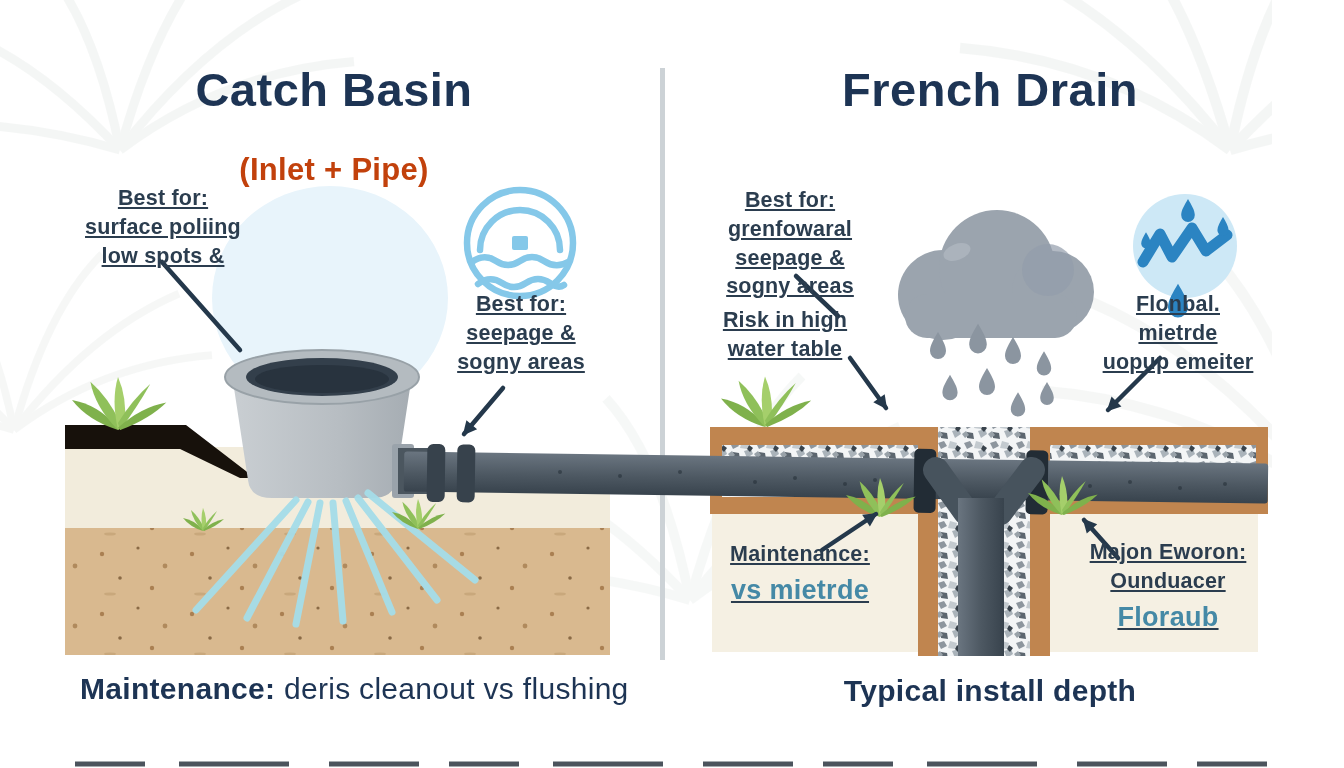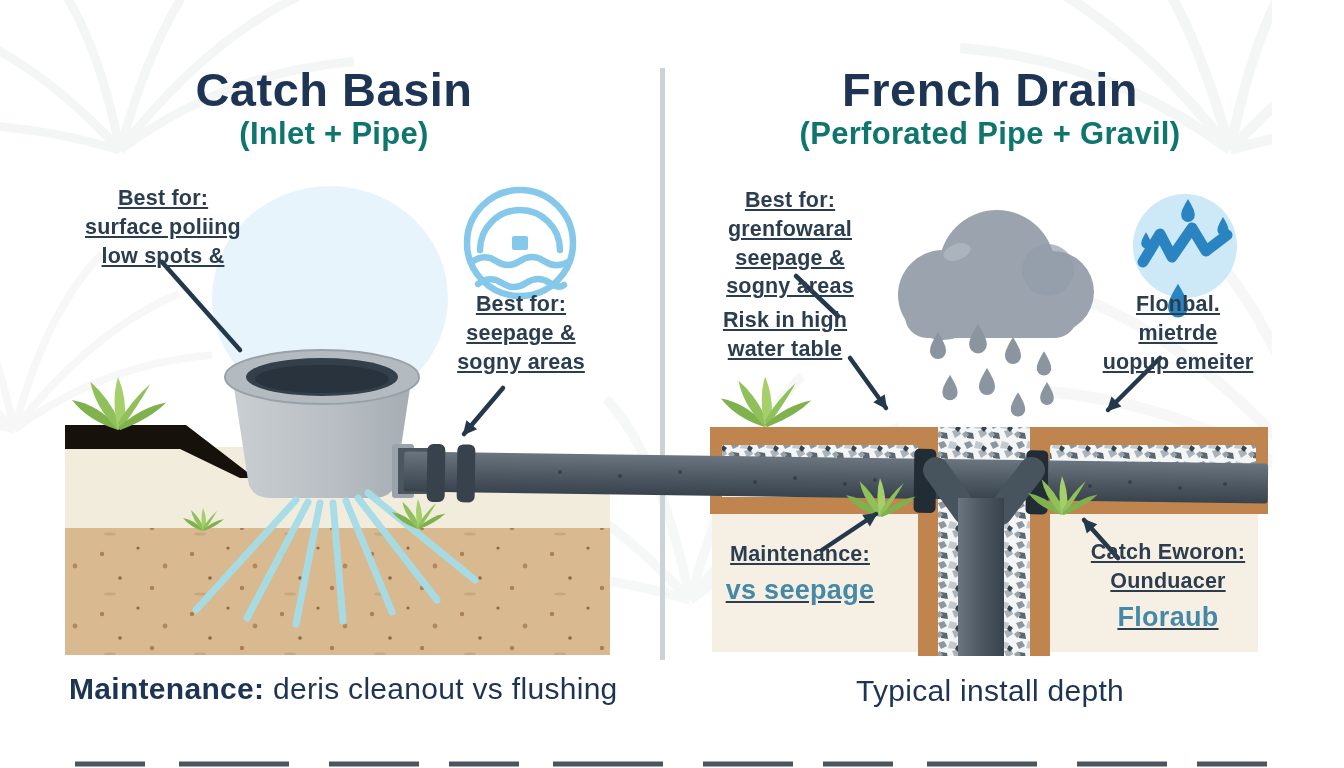--- a/index.html
+++ b/index.html
@@ -2,22 +2,22 @@
 <html><head>
 <meta charset="utf-8">
 <style>
   html,body{margin:0;padding:0;background:#ffffff;}
   .stage{position:relative;width:1272px;height:768px;overflow:hidden;background:#ffffff;
          font-family:"Liberation Sans", sans-serif;}
   .txt{position:absolute;z-index:5;color:#2b3d4f;text-align:center;
        font-weight:600;font-size:21.5px;line-height:1.34;letter-spacing:.2px;text-decoration:underline;}
   .title{position:absolute;z-index:5;text-align:center;color:#1d3454;
          font-weight:800;font-size:47px;letter-spacing:.5px;}
-  .subtitle{position:absolute;z-index:5;text-align:center;color:#0f766e;
-         font-weight:700;font-size:31px;letter-spacing:.3px;}
+  .subtitle{position:absolute;z-index:5;text-align:center;color:#c2410c;
+         font-weight:700;font-size:31px;letter-spacing:.3px;margin-top:36px;}
   .accent{color:#4589a6;font-weight:800;font-size:27px;margin-top:3px;letter-spacing:.3px;}
   .caption{position:absolute;z-index:5;color:#1d3454;font-size:30px;letter-spacing:.3px;}
   .caption .b{font-weight:800;}
   .caption .r{font-weight:500;}
   svg.scene{position:absolute;inset:0;z-index:1;}
 </style>
 </head>
 <body>
 
 <div class="stage">
@@ -218,21 +218,20 @@
       <path d="M822 550 L876 514" marker-end="url(#ah)"></path>
       <path d="M1118 558 L1084 520" marker-end="url(#ah)"></path>
     </g>
 
     <line x1="75" y1="764" x2="1270" y2="764" stroke="#39424c" stroke-width="5" stroke-dasharray="70 34 110 40 90 30" opacity="0.9"></line>
   </svg>
 
   <div class="title" style="left:104px;top:62px;width:460px;">Catch Basin</div>
   <div class="subtitle" style="left:104px;top:116px;width:460px;">(Inlet + Pipe)</div>
   <div class="title" style="left:758px;top:62px;width:464px;">French Drain</div>
-  <div class="subtitle" style="left:758px;top:116px;width:464px;">(Perforated Pipe + Gravil)</div>
 
   <div class="txt" style="left:60px;top:184px;width:206px;">
     <div>Best for:</div>
     <div>surface poliing</div>
     <div>low spots &amp;</div>
   </div>
   <div class="txt" style="left:418px;top:290px;width:206px;">
     <div>Best for:</div>
     <div>seepage &amp;</div>
     <div>sogny areas</div>
@@ -249,26 +248,26 @@
     <div>mietrde</div>
     <div>uopup emeiter</div>
   </div>
   <div class="txt" style="left:672px;top:306px;width:226px;">
     <div>Risk in high</div>
     <div>water table</div>
   </div>
 
   <div class="txt" style="left:700px;top:540px;width:200px;">
     <div>Maintenance:</div>
-    <div class="accent">vs seepage</div>
+    <div class="accent">vs mietrde</div>
   </div>
   <div class="txt" style="left:1060px;top:538px;width:216px;">
-    <div>Catch Eworon:</div>
+    <div>Majon Eworon:</div>
     <div>Ounduacer</div>
     <div class="accent">Floraub</div>
   </div>
 
-  <div class="caption" style="left:69px;top:672px;">
+  <div class="caption" style="left:80px;top:672px;">
     <span class="b">Maintenance:</span><span class="r"> deris cleanout vs flushing</span>
   </div>
-  <div class="caption b" style="left:758px;top:674px;width:464px;text-align:center;font-weight:400;">Typical install depth</div>
+  <div class="caption b" style="left:758px;top:674px;width:464px;text-align:center;font-weight:700;">Typical install depth</div>
 
 </div>
 
 </body></html>

